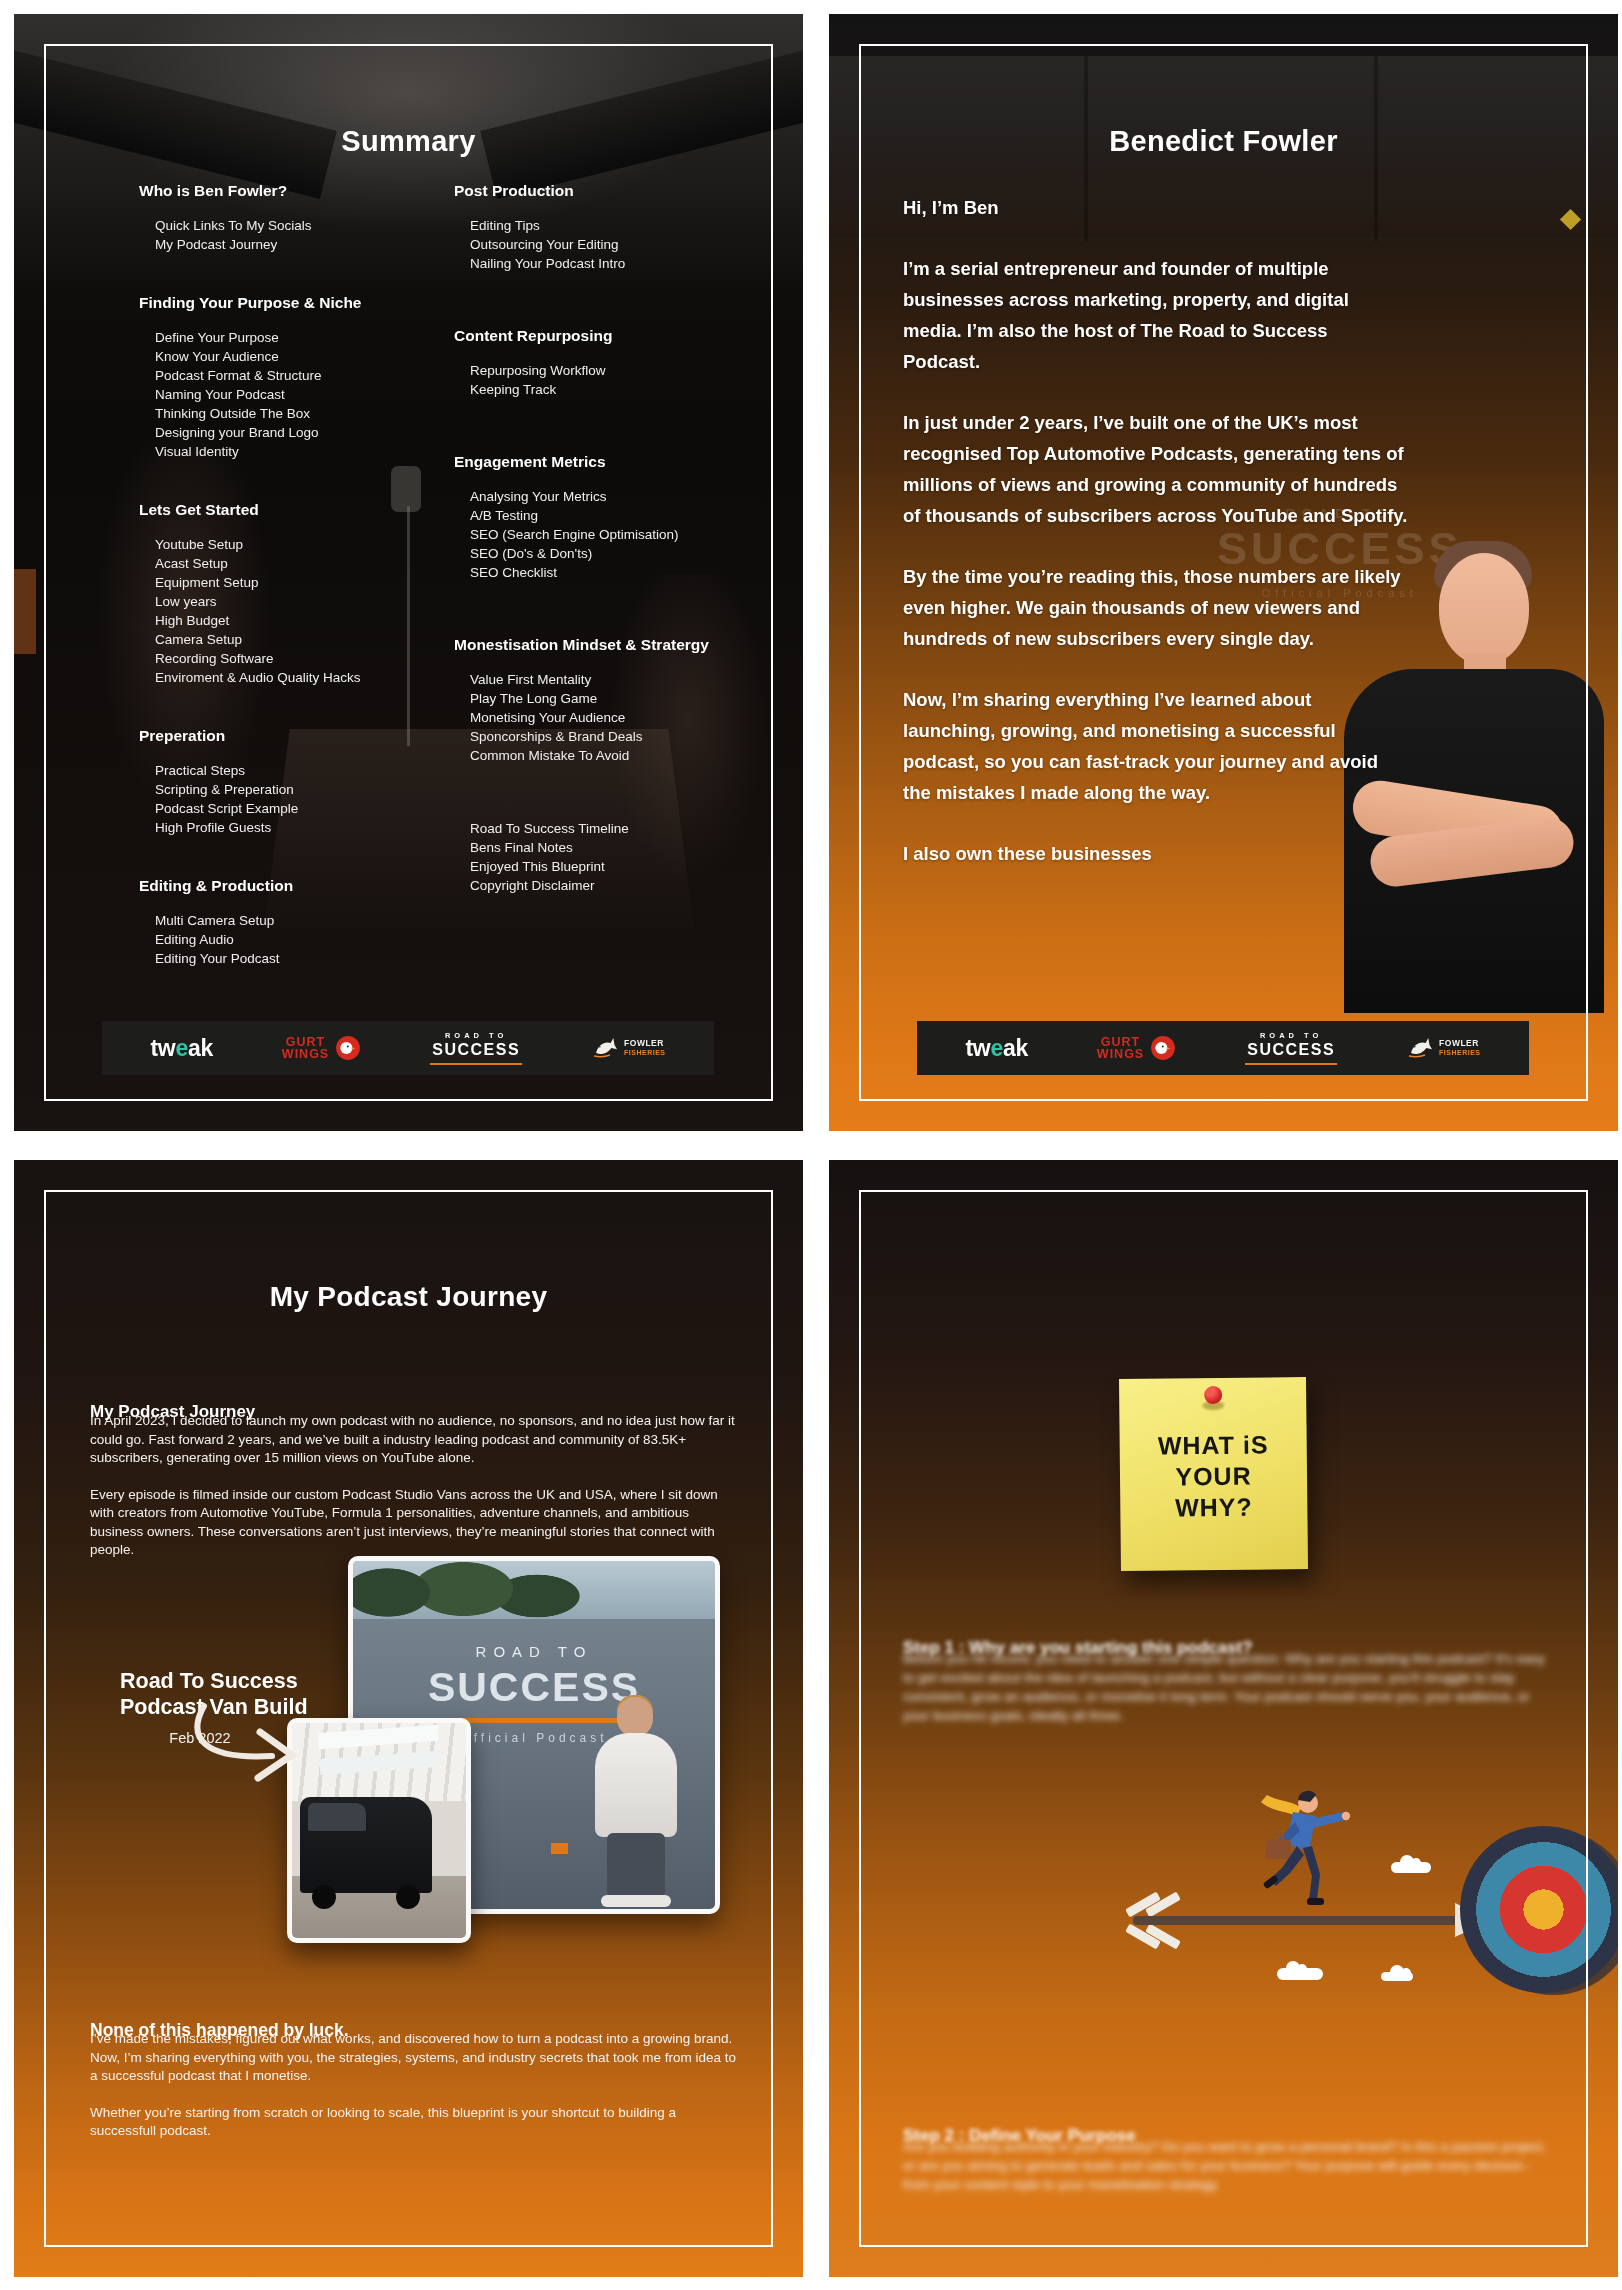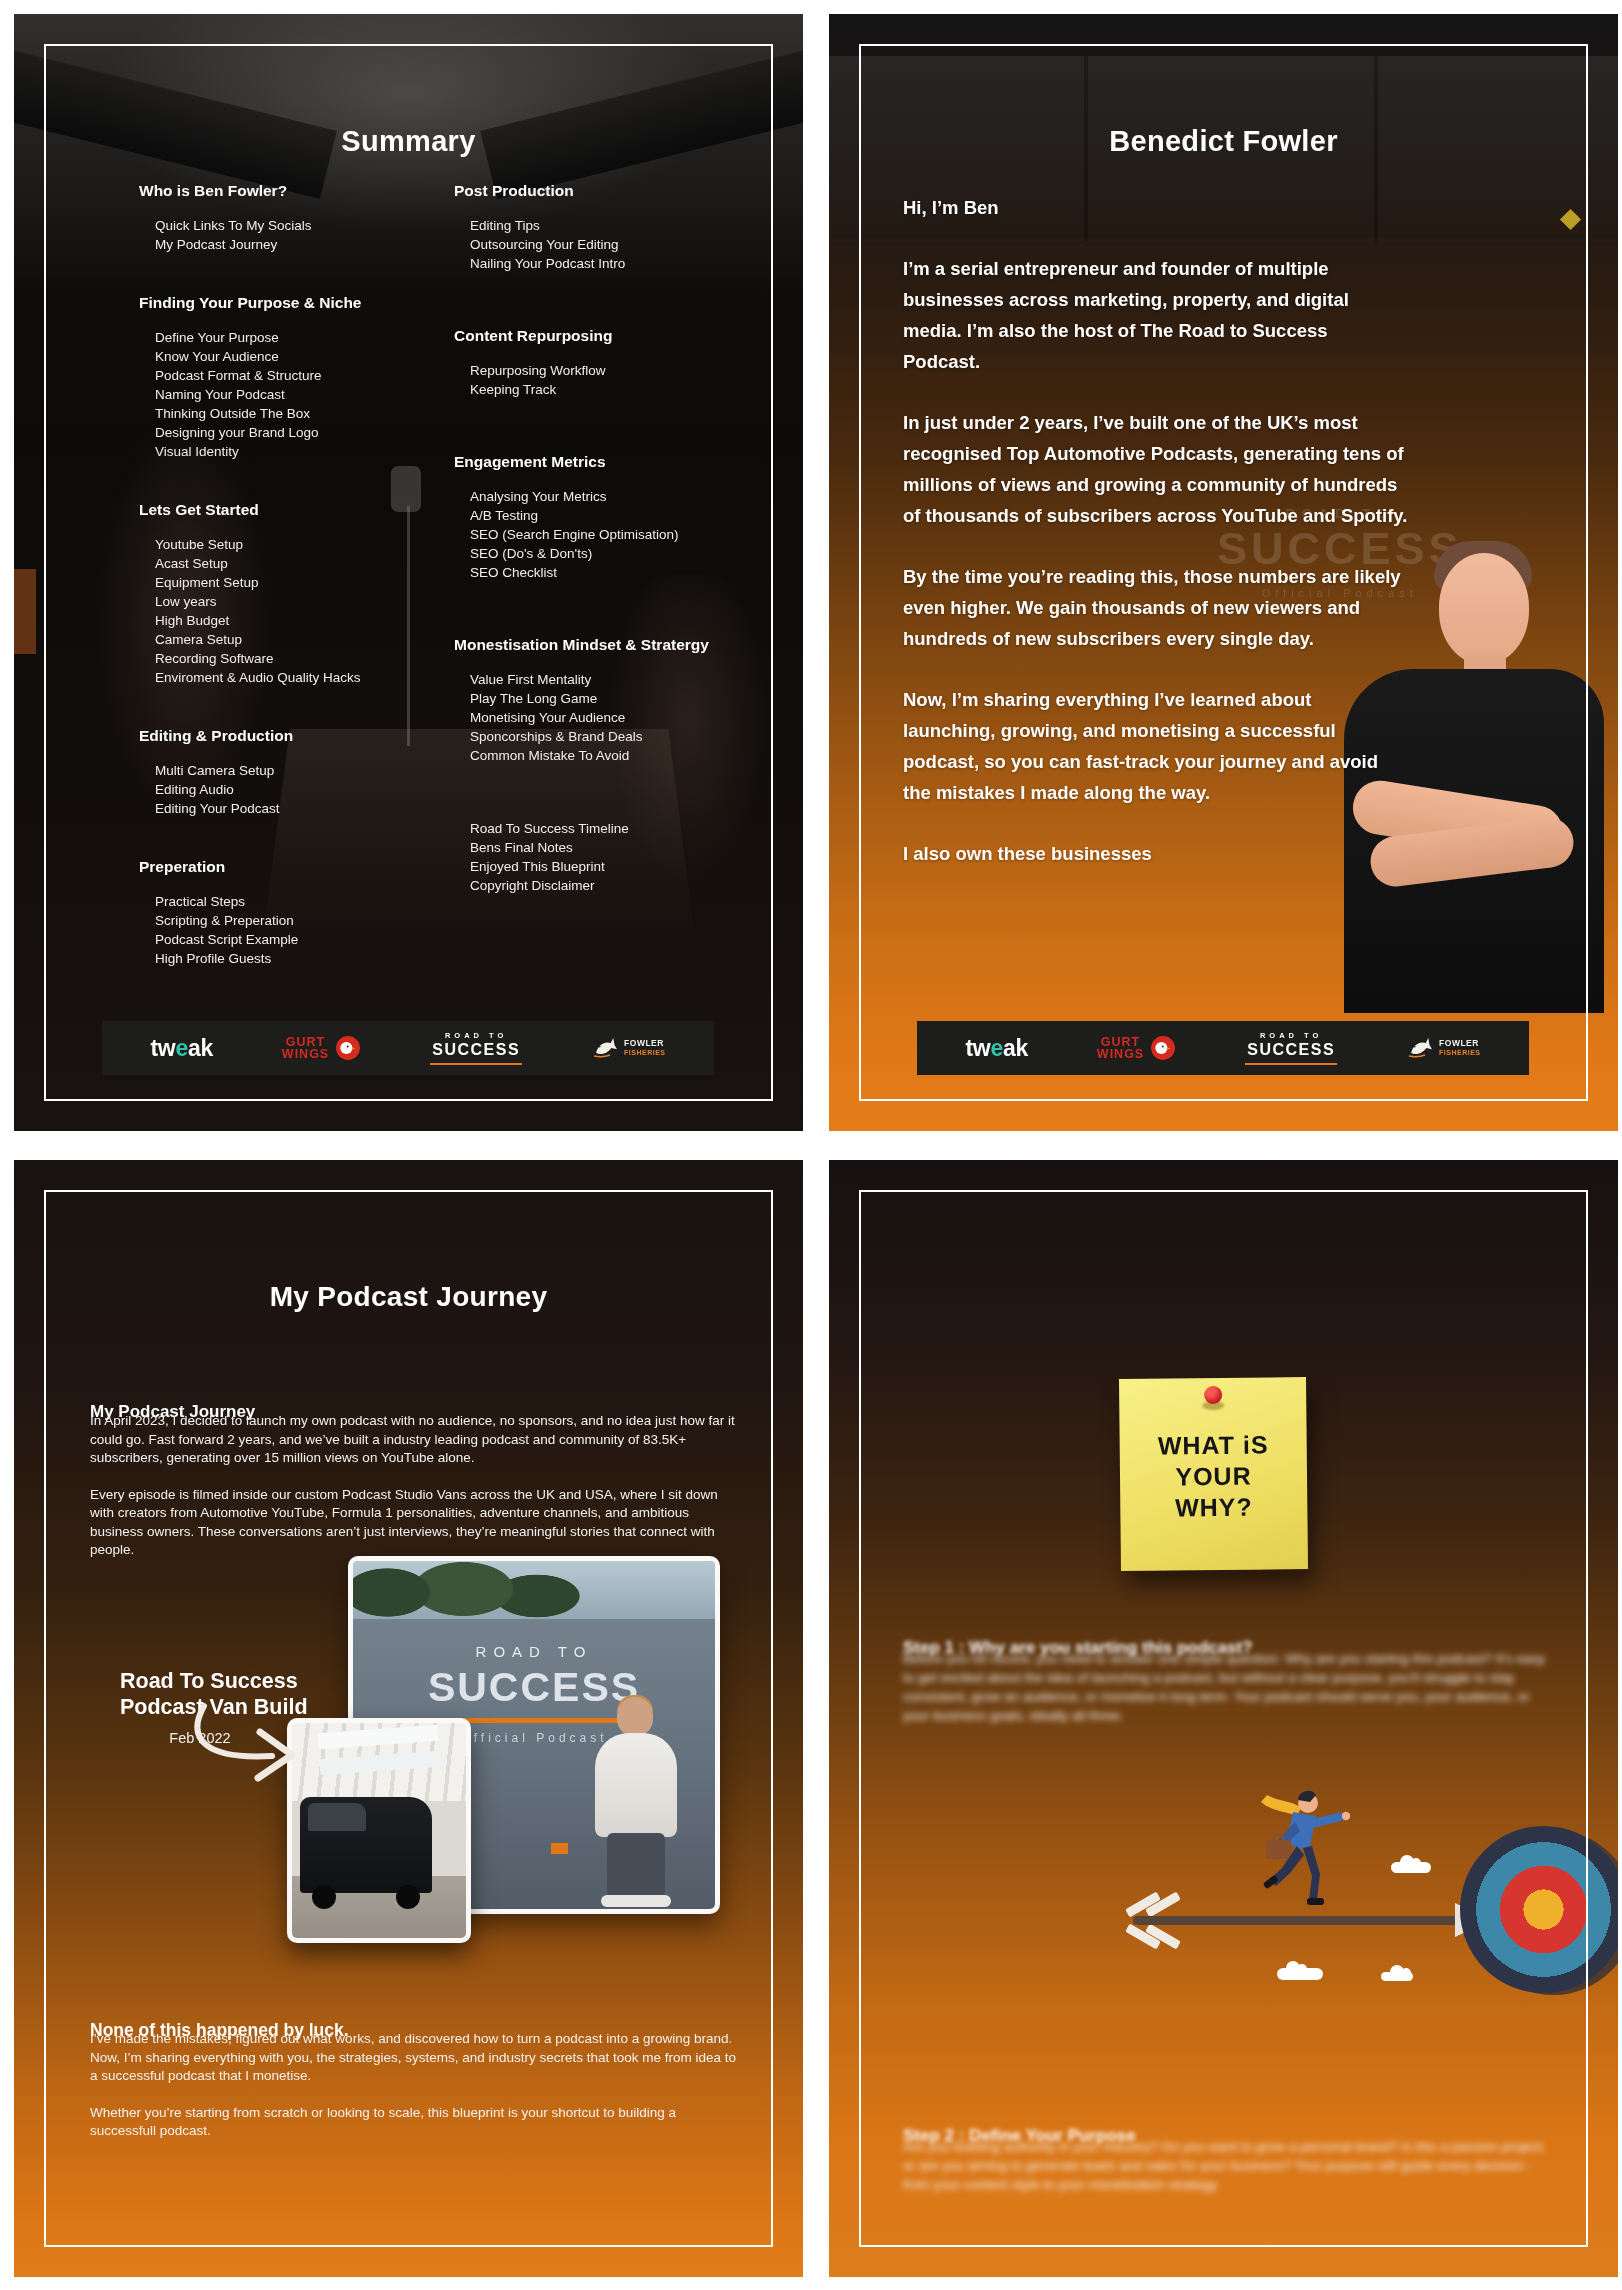--- a/index.html
+++ b/index.html
@@ -279,42 +279,42 @@
 
               <li>Camera Setup</li>
 
               <li>Recording Software</li>
 
               <li>Enviroment &amp; Audio Quality Hacks</li>
             </ul>
         </div>
 
         <div class="toc-section">
+          <h3>Preperation</h3>
+          <ul>
+
+              <li>Practical Steps</li>
+
+              <li>Scripting &amp; Preperation</li>
+
+              <li>Podcast Script Example</li>
+
+              <li>High Profile Guests</li>
+            </ul>
+        </div>
+
+        <div class="toc-section">
           <h3>Editing &amp; Production</h3>
           <ul>
 
               <li>Multi Camera Setup</li>
 
               <li>Editing Audio</li>
 
               <li>Editing Your Podcast</li>
-            </ul>
-        </div>
-
-        <div class="toc-section">
-          <h3>Preperation</h3>
-          <ul>
-
-              <li>Practical Steps</li>
-
-              <li>Scripting &amp; Preperation</li>
-
-              <li>Podcast Script Example</li>
-
-              <li>High Profile Guests</li>
             </ul>
         </div>
       </div>
 
     <div class="toc-col toc-right">
 
         <div class="toc-section">
           <h3>Post Production</h3>
           <ul>
 

